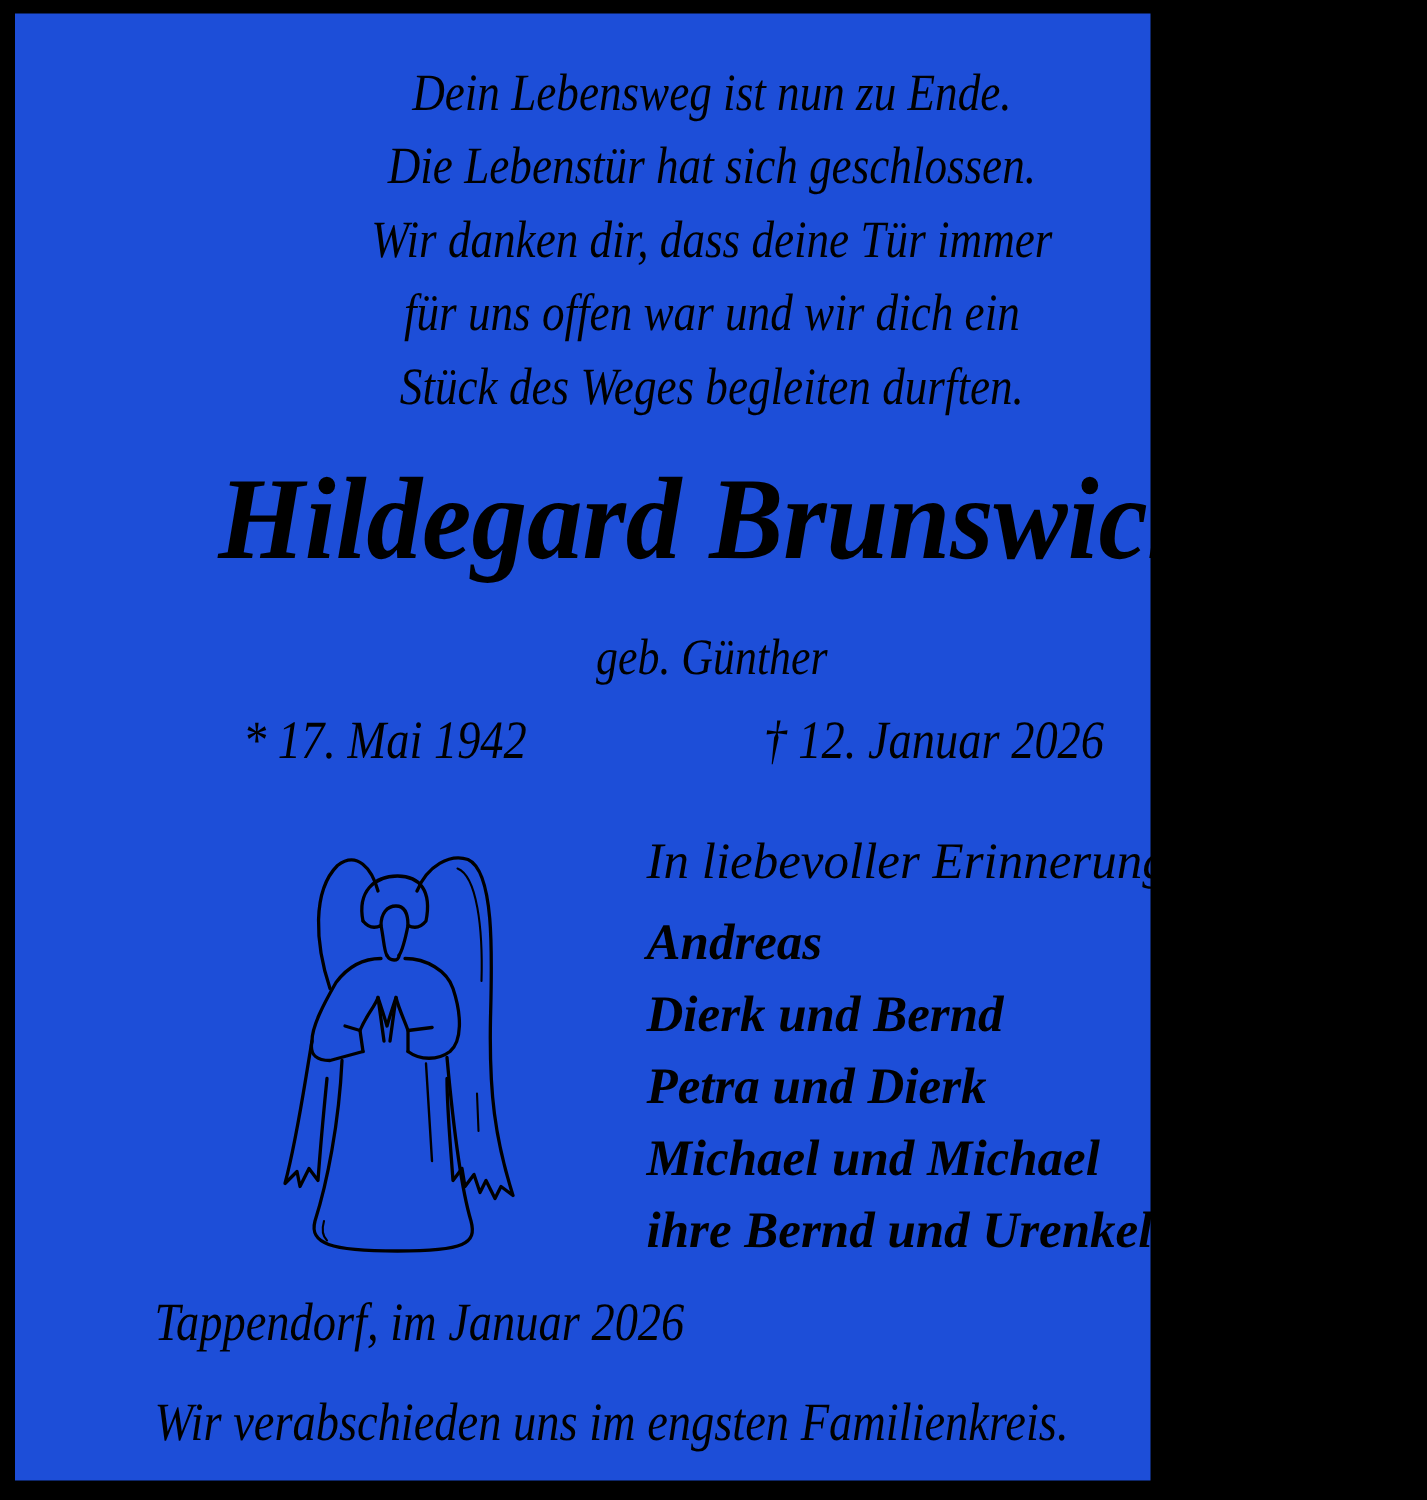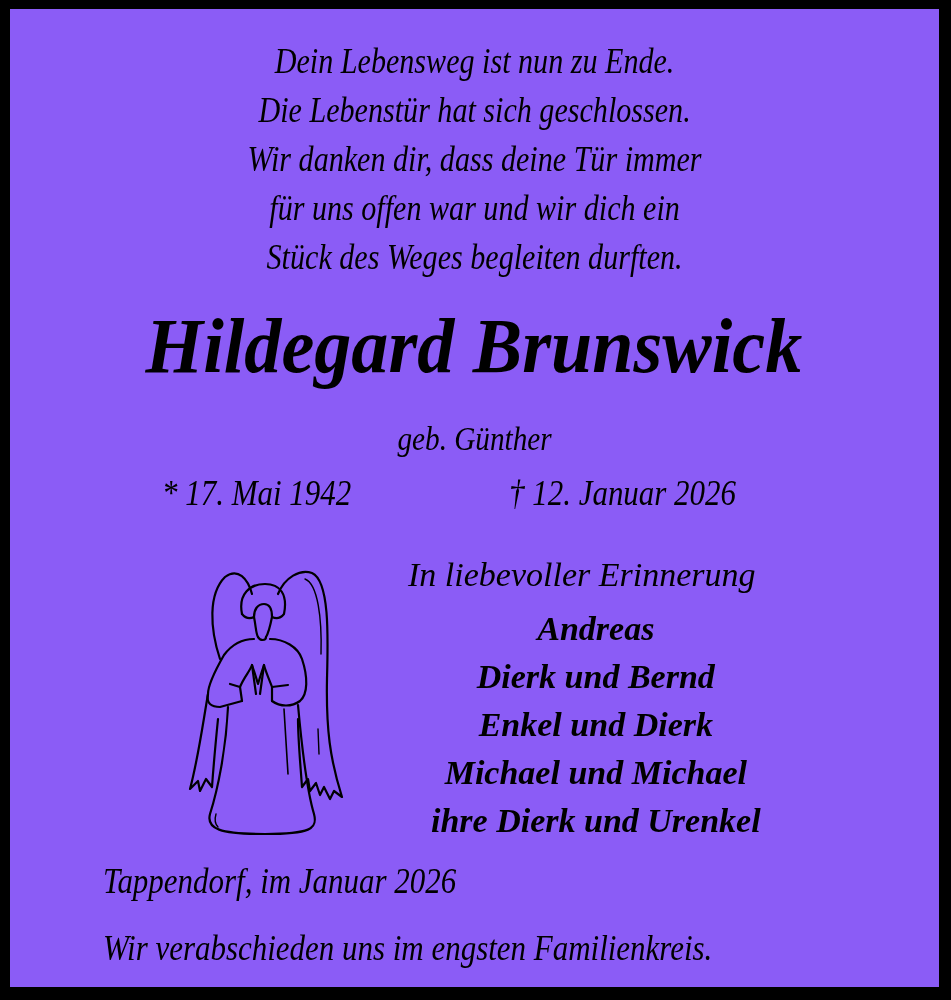--- a/index.html
+++ b/index.html
@@ -1,19 +1,19 @@
 <!DOCTYPE html>
 <html><head>
 <meta charset="utf-8">
 <style>
   html, body { margin: 0; padding: 0; background: #000; }
   body { width: 951px; height: 1000px; position: relative; overflow: hidden; }
   .frame {
-    position: absolute; left: 10px; top: 9px; width: 929px; height: 978px;
-    background: #8b5cf6;
+    position: absolute; left: 10px; top: 9px; width: 757px; height: 978px;
+    background: #1d4ed8;
   }
   .serif { font-family: "Liberation Serif", "DejaVu Serif", serif; color: #000; }
   .it { font-style: italic; }
   .poem {
     position: absolute; left: 0; top: 28px; width: 929px; text-align: center;
     font-size: 35px; line-height: 49px; transform: scaleX(0.86); transform-origin: 465px 0;
   }
   .poem div { white-space: nowrap; }
   .name {
     position: absolute; left: 0; top: 292px; width: 929px; text-align: center;
@@ -25,26 +25,26 @@
     font-size: 34px; line-height: 44px; transform: scaleX(0.86); transform-origin: 465px 0;
   }
   .born, .died {
     position: absolute; top: 462px; font-size: 36px; line-height: 44px; white-space: nowrap;
     transform: scaleX(0.86); transform-origin: 0 0;
   }
   .born { left: 152px; }
   .died { left: 499px; }
   .angel { position: absolute; left: 170px; top: 550px; width: 170px; height: 285px; }
   .memory {
-    position: absolute; left: 398px; top: 544px; font-size: 34px; line-height: 44px; white-space: nowrap;
+    position: absolute; left: 421px; top: 544px; font-size: 34px; line-height: 44px; white-space: nowrap;
   }
   .mourners {
     position: absolute; left: 421px; top: 596px; font-size: 34px; font-weight: bold; line-height: 48px;
   }
-  .mourners div { white-space: nowrap; text-align: center; }
+  .mourners div { white-space: nowrap; }
   .place {
     position: absolute; left: 93px; top: 850px; font-size: 36px; line-height: 44px; white-space: nowrap;
     transform: scaleX(0.86); transform-origin: 0 0;
   }
   .farewell {
     position: absolute; left: 93px; top: 917px; font-size: 36px; line-height: 44px; white-space: nowrap;
     transform: scaleX(0.86); transform-origin: 0 0;
   }
 </style>
 </head>
@@ -90,20 +90,20 @@
 
     <path d="M48 148 C46 190 38 230 30 255 C26 270 40 275 85 275 C130 275 138 270 134 255 C128 235 122 190 118 146"></path>
     <path d="M104 150 L108 215" stroke-width="1.6"></path>
     <path d="M36 255 C34 262 36 266 38 268" stroke-width="1.4"></path>
   </svg>
 
   <div class="memory serif it">In liebevoller Erinnerung</div>
   <div class="mourners serif it">
     <div>Andreas</div>
     <div>Dierk und Bernd</div>
-    <div>Enkel und Dierk</div>
+    <div>Petra und Dierk</div>
     <div>Michael und Michael</div>
-    <div>ihre Dierk und Urenkel</div>
+    <div>ihre Bernd und Urenkel</div>
   </div>
 
   <div class="place serif it">Tappendorf, im Januar 2026</div>
   <div class="farewell serif it">Wir verabschieden uns im engsten Familienkreis.</div>
 </div>
 
 </body></html>

